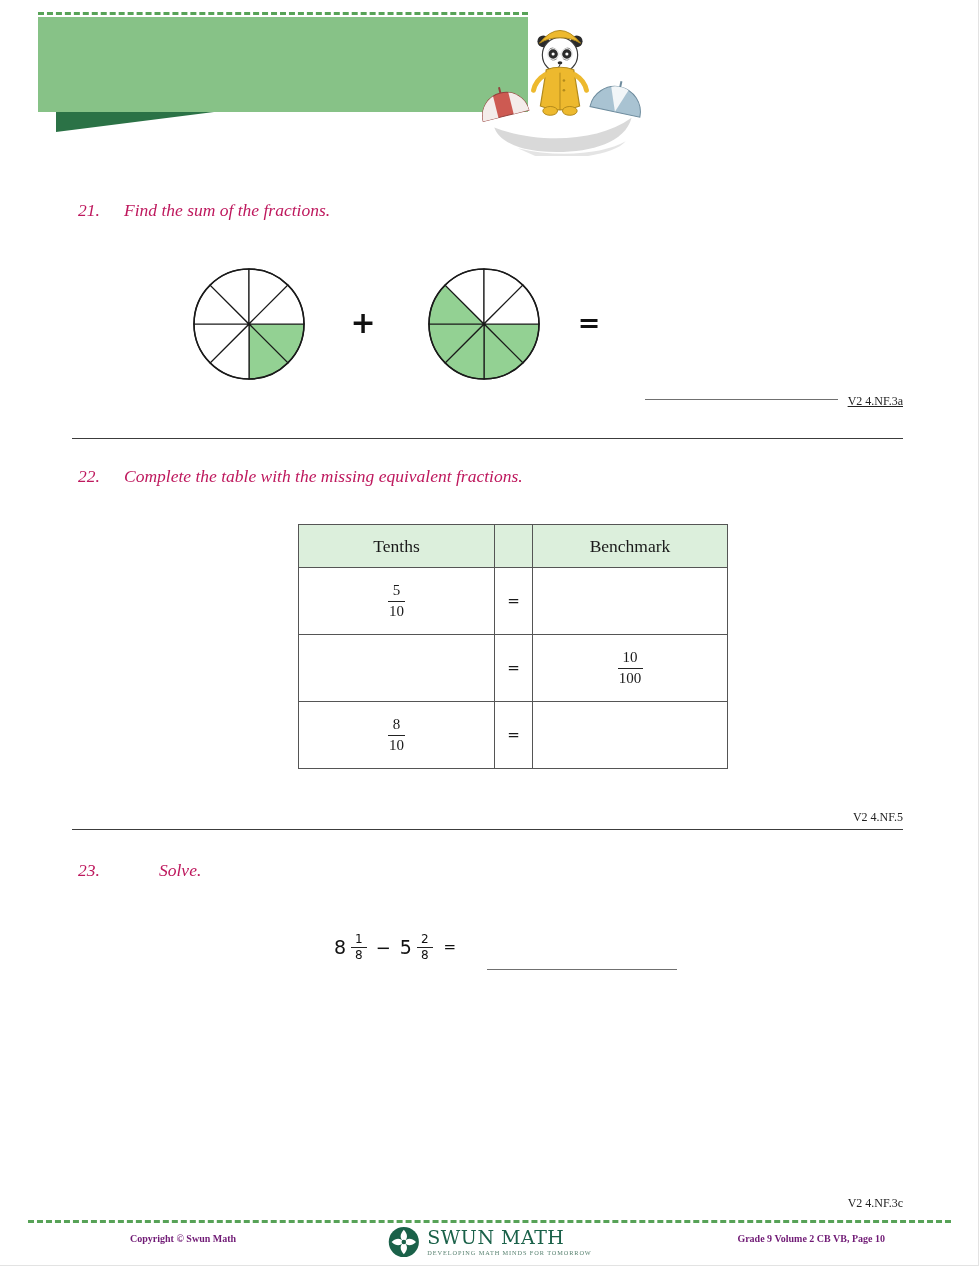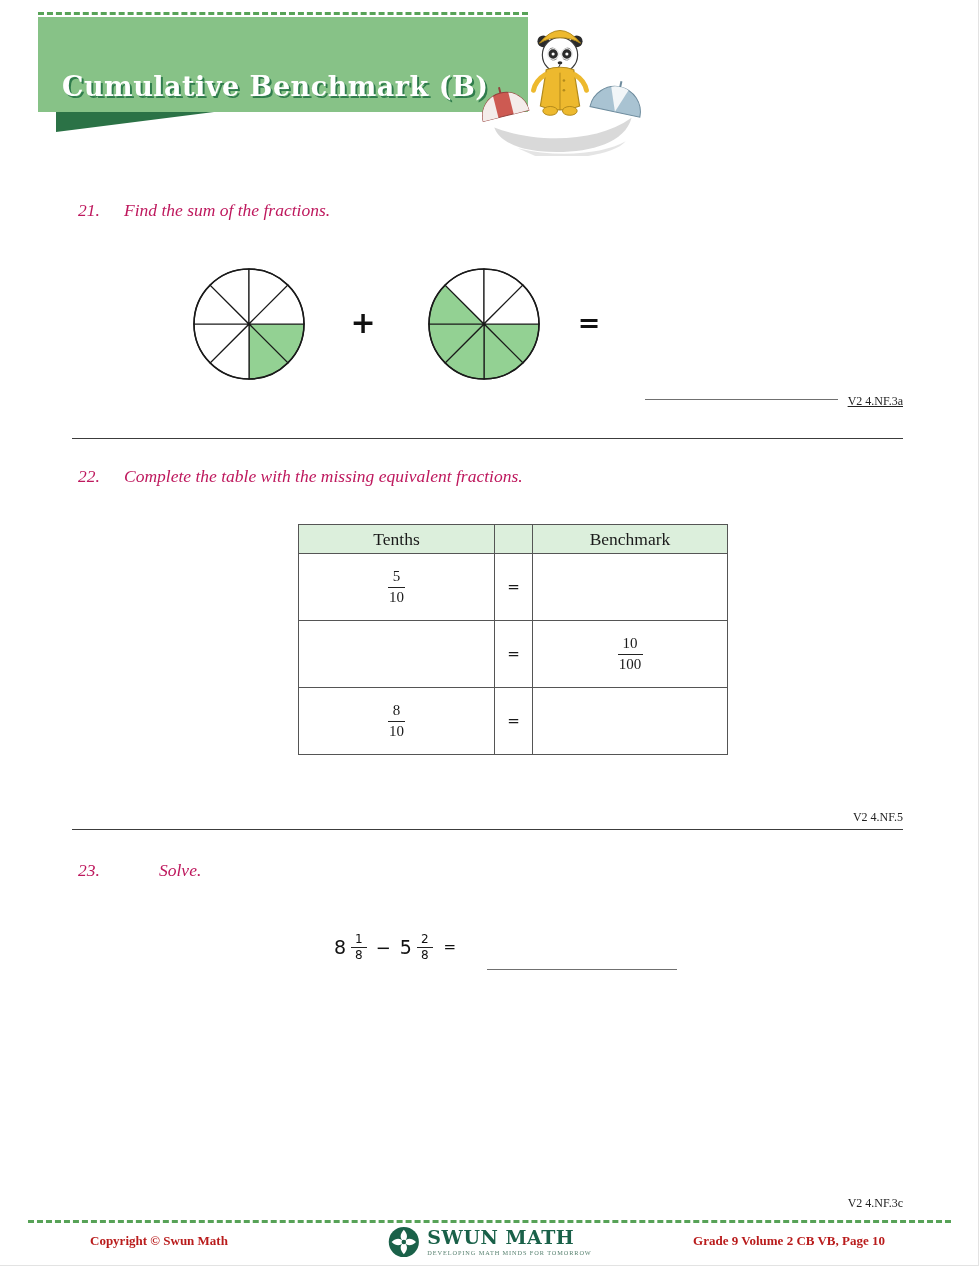--- a/index.html
+++ b/index.html
@@ -49,21 +49,21 @@
 
   
   .pie { position: absolute; width: 116px; height: 116px; }
   .op { position: absolute; width: 36px; text-align: center; font-family: "DejaVu Sans", sans-serif; font-weight: bold; color: #111; }
   .op-plus  { left: 345px; top: 305px; font-size: 30px; }
   .op-eq21  { left: 571px; top: 307px; font-size: 27px; }
 
   
   .eq-table { position: absolute; left: 298px; top: 524px; border-collapse: collapse; table-layout: fixed; }
   .eq-table th, .eq-table td { border: 1.2px solid #555; text-align: center; vertical-align: middle; }
-  .eq-table th { background: var(--table-header-green, #dcefdc); font-weight: normal; font-size: 17.5px; height: 29px; }
+  .eq-table th { background: var(--table-header-green, #dcefdc); font-weight: normal; font-size: 17.5px; height: 43px; }
   .eq-table td { height: 67px; font-size: 15px; }
   .eq-cell { font-family: "DejaVu Sans", sans-serif; font-size: 13px; }
 
   .fraction { display: inline-flex; flex-direction: column; align-items: center; line-height: 1.3; font-size: 15px; }
   .fraction .num { border-bottom: 1.2px solid #222; padding: 0 5px; }
   .fraction .den { padding: 0 2px; }
 
   
   .expr {
     position: absolute; left: 334px; top: 924px; height: 46px;
@@ -74,43 +74,42 @@
   .expr .sm-frac { display: inline-flex; flex-direction: column; align-items: center; font-size: 12px; line-height: 1.25; margin-left: 5px; }
   .expr .sm-frac .num { border-bottom: 1.1px solid #222; padding: 0 4px; }
   .expr .op-minus { font-size: 18px; margin: 0 9px; }
   .expr .op-eq { font-size: 15px; margin-left: 11px; }
 
   
   .footer-dashes {
     position: absolute; left: 28px; top: 1220px; width: 923px; height: 0;
     border-top: 3px dashed var(--dash-green, #57a257);
   }
-  .footer-text { position: absolute; top: 1233px; font-size: 13px; font-weight: bold; color: #b91c1c; white-space: nowrap; }
+  .footer-text { position: absolute; top: 1233px; font-size: 10px; font-weight: bold; color: #701a75; white-space: nowrap; margin-left: 40px; }
   .footer-copyright { left: 90px; }
   .footer-pageinfo { right: 94px; }
   .footer-logo {
     position: absolute; left: 50%; top: 1226px; transform: translateX(-50%);
     display: flex; align-items: center; gap: 8px;
   }
   .logo-texts { display: flex; flex-direction: column; }
   .logo-name {
-    font-family: "DejaVu Serif", serif; font-weight: bold; font-size: 19px;
+    font-family: "DejaVu Serif", serif; font-weight: normal; font-size: 19px;
     color: var(--logo-green, #1a6149); letter-spacing: 0.5px; line-height: 1;
   }
   .logo-tagline { font-size: 6.3px; letter-spacing: 0.9px; color: #57806f; margin-top: 2px; }
 </style>
 </head>
 <body>
 
 <div class="page">
 
   <div>
     <div class="top-dashes"></div>
     <div class="banner">
-      <div class="banner-line banner-line2">Cumulative Benchmark (B)</div>
     </div>
     <div class="banner-fold"></div>
 
     <svg class="panda-svg" viewBox="0 0 170 155" aria-hidden="true">
 
       <path d="M18,126 C60,142 122,142 158,116 C150,146 104,154 62,150 C38,147 22,138 18,126 Z" fill="#c9c9c9" opacity="0.7"></path>
       <path d="M42,147 C82,157 130,153 152,140 C140,154 96,160 62,156 Z" fill="#d8d8d8" opacity="0.7"></path>
 
       <g transform="translate(30,114) rotate(-14)">
         <path d="M-24,0 A24,24 0 0 1 24,0 Z" fill="#cd5a52" stroke="#93413c" stroke-width="1"></path>

